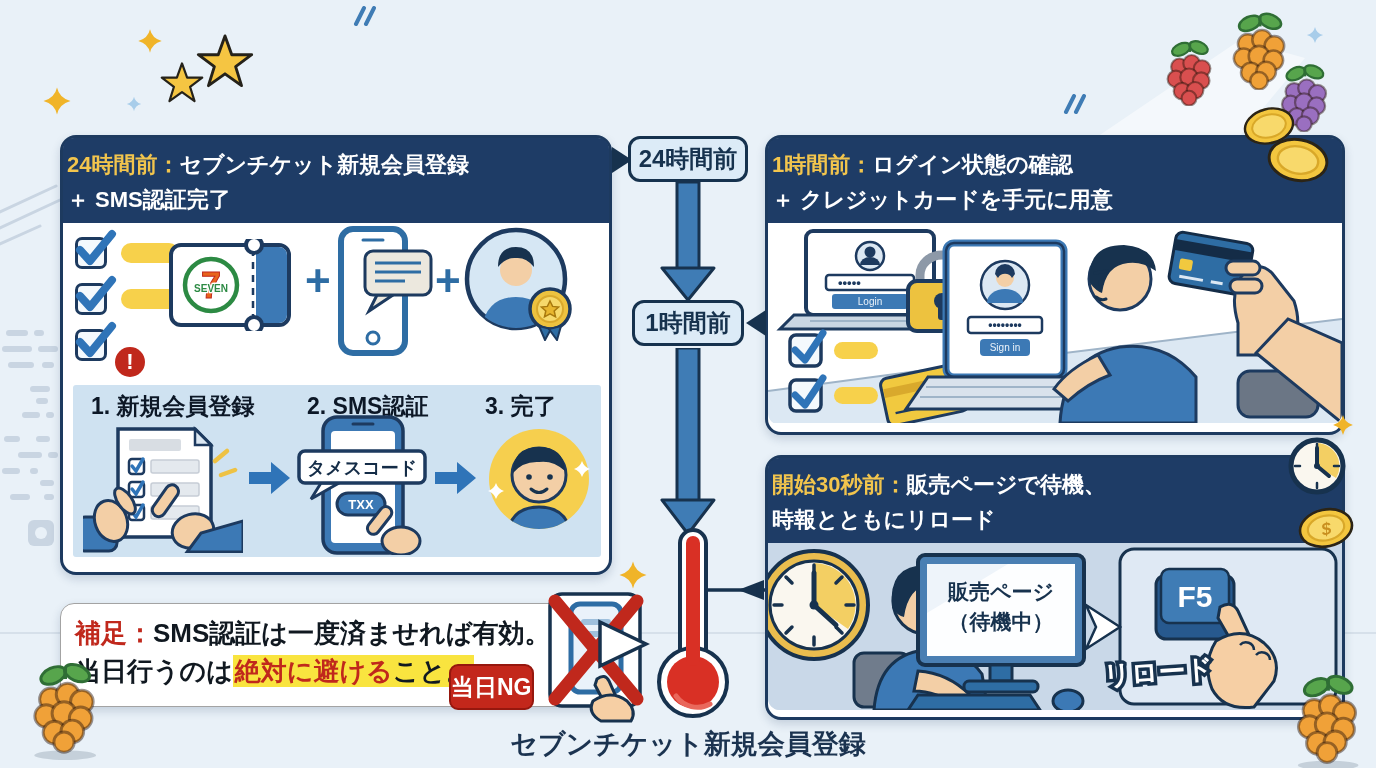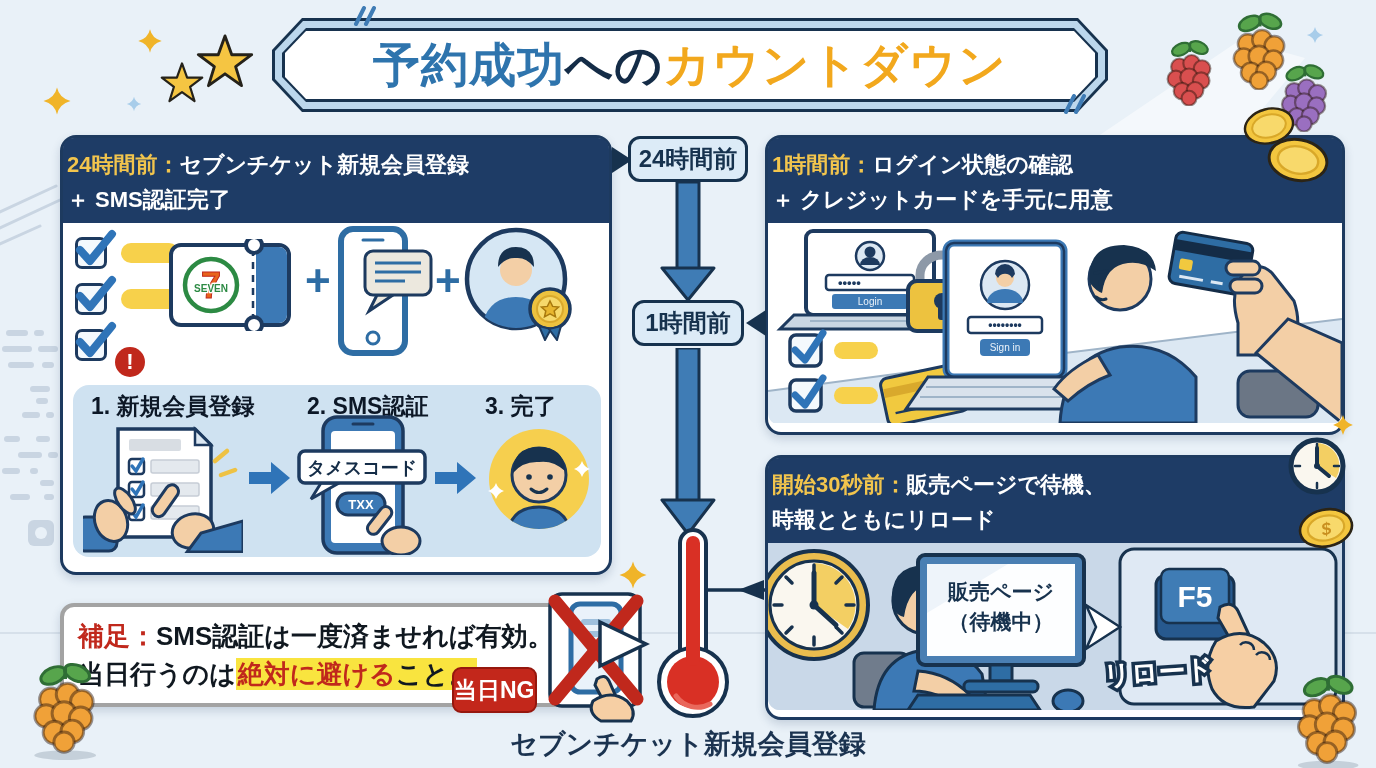--- a/index.html
+++ b/index.html
@@ -21,30 +21,30 @@
   .bl{position:absolute}
   .banner-text{position:absolute;inset:0;z-index:5;display:flex;align-items:center;justify-content:center;
                font-size:47px;font-weight:900;letter-spacing:1px}
   .t-blue{color:#2e74ad}.t-navy{color:#142c47}.t-orange{color:#f2a81d}
 
   
   .cb{position:absolute;width:32px;height:32px;background:#f4f9fd;border:3.5px solid #1d3a5f;border-radius:7px}
   .cb svg{position:absolute;left:-4px;top:-12px;overflow:visible}
   .dash{position:absolute;background:#f7d14b;border-radius:10px}
   .plus{position:absolute;color:#2e6da4;font-weight:900;font-size:44px;line-height:1}
-  .stepsbox{position:absolute;background:#cfe2f1;border-radius:16px}
+  .stepsbox{position:absolute;background:#cfe2f1;border-radius:3px}
   .steplabel{position:absolute;font-weight:800;font-size:23px;color:#0c1726;white-space:nowrap}
   .warnicon{position:absolute;width:30px;height:30px;background:#c0281c;border-radius:50%;
             color:#fff;font-weight:900;font-size:22px;text-align:center;line-height:30px}
   .warntext{position:absolute;color:#c0281c;font-weight:900;font-size:30px;white-space:nowrap}
 
   .badge{position:absolute;background:#dcebf7;border:3.5px solid #16324e;border-radius:12px;color:#16324e;
          font-weight:800;font-size:24px;display:flex;align-items:center;justify-content:center;z-index:3}
 
-  .note{position:absolute;background:#fff;border:4px solid #a3a3a3;border-radius:14px;
+  .note{position:absolute;background:#fff;border:1px solid #a3a3a3;border-radius:14px;
         font-weight:800;font-size:26px;color:#101820;padding:10px 14px;line-height:38px;z-index:2;
         box-shadow:0 4px 10px rgba(30,58,95,.18);white-space:nowrap}
   .red{color:#c0281c}
   .hl{background:#f9e43f;padding:1px 2px}
   .ngbadge{position:absolute;background:#c3271b;color:#fff;border-radius:9px;font-size:23px;font-weight:800;
            padding:2px 0;border:2px solid #96170e;z-index:4;white-space:nowrap}
 
   .caption{position:absolute;left:0;width:100%;text-align:center;font-weight:800;font-size:27px;color:#1b3350}
   .deco{position:absolute;z-index:4}
   .z1{z-index:1}.z3{z-index:3}.z5{z-index:5}
@@ -108,31 +108,20 @@
       <rect x="2" y="468" width="18" height="6" rx="3"></rect>
         <rect x="30" y="468" width="8" height="6" rx="3"></rect>
       <rect x="40" y="480" width="14" height="6" rx="3"></rect>
       <rect x="10" y="494" width="20" height="6" rx="3"></rect>
         <rect x="44" y="494" width="10" height="6" rx="3"></rect>
       <rect x="28" y="520" width="26" height="26" rx="6"></rect>
     </g>
     <circle cx="41" cy="533" r="6" fill="#e9f1f8"></circle>
   </svg>
 
-  <div class="abs" style="left:272px;top:18px;width:836px;height:94px;z-index:3">
-    <div class="bl" style="inset:0;background:#17324e;clip-path:polygon(30px 0,calc(100% - 30px) 0,100% 32px,100% calc(100% - 32px),calc(100% - 30px) 100%,30px 100%,0 calc(100% - 32px),0 32px)"></div>
-    <div class="bl" style="inset:3px;background:#bcd7ec;clip-path:polygon(28px 0,calc(100% - 28px) 0,100% 30px,100% calc(100% - 30px),calc(100% - 28px) 100%,28px 100%,0 calc(100% - 30px),0 30px)"></div>
-    <div class="bl" style="inset:10px;background:#17324e;clip-path:polygon(24px 0,calc(100% - 24px) 0,100% 25px,100% calc(100% - 25px),calc(100% - 24px) 100%,24px 100%,0 calc(100% - 25px),0 25px)"></div>
-    <div class="bl" style="inset:13px;background:#ffffff;clip-path:polygon(21px 0,calc(100% - 21px) 0,100% 22px,100% calc(100% - 22px),calc(100% - 21px) 100%,21px 100%,0 calc(100% - 22px),0 22px)"></div>
-    <div class="banner-text">
-      <span class="t-blue">予約成功</span>
-        <span class="t-navy">への</span>
-        <span class="t-orange">カウントダウン</span>
-    </div>
-  </div>
   <svg class="deco" width="24" height="20" style="left:352px;top:6px">
     <path d="M4 18 L12 2 M14 18 L22 2" stroke="#3f7cb5" stroke-width="4" stroke-linecap="round" fill="none"></path>
   </svg>
   <svg class="deco" width="24" height="20" style="left:1062px;top:94px;z-index:5">
     <path d="M4 18 L12 2 M14 18 L22 2" stroke="#3f7cb5" stroke-width="4" stroke-linecap="round" fill="none"></path>
   </svg>
 
   <section class="panel" style="left:60px;top:135px;width:552px;height:440px">
     <header class="phead">
       <div><span class="gold">24時間前：</span><span>セブンチケット新規会員登録</span></div>

